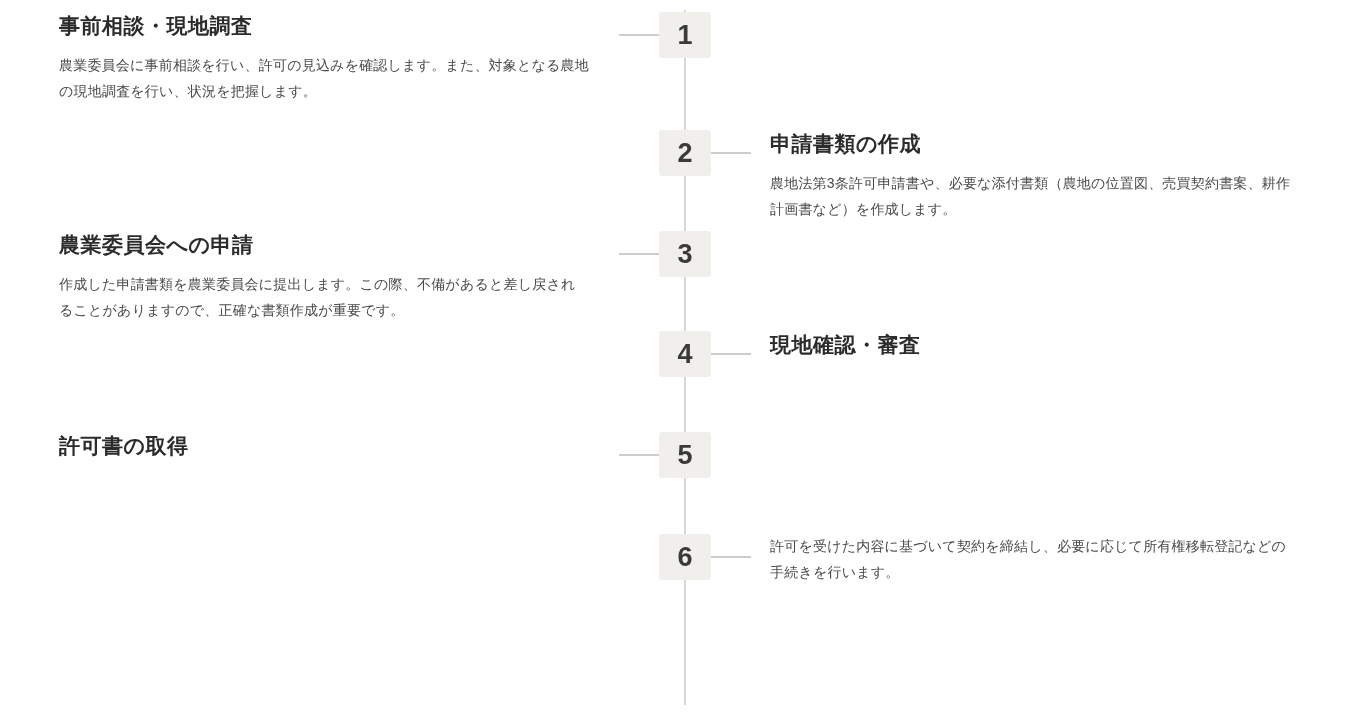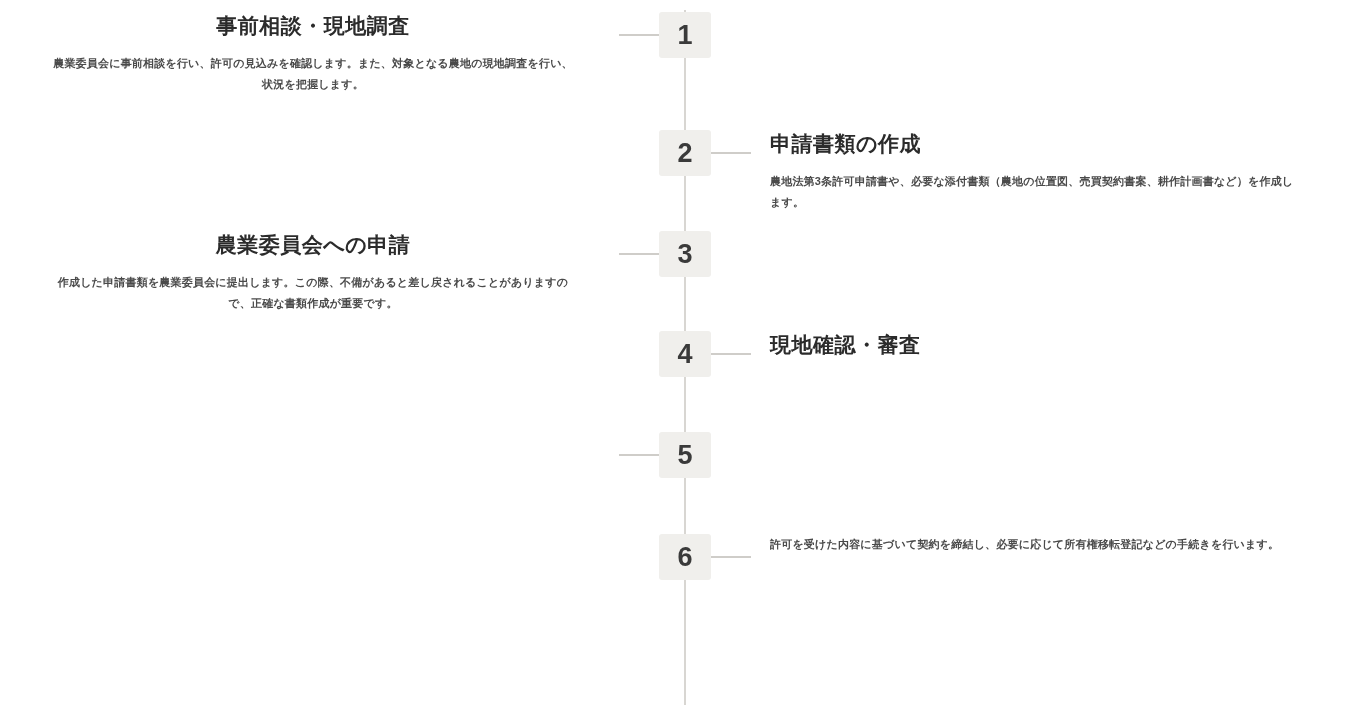--- a/index.html
+++ b/index.html
@@ -65,45 +65,44 @@
   .connector.left  { left: 619px; width: 40px; }
   .connector.right { left: 711px; width: 40px; }
 
   
   .content {
     position: absolute;
     width: 530px;
     box-sizing: border-box;
   }
   .content.left {
-    left: 48px;
-    text-align: center;
+    left: 59px;
+    text-align: left;
   }
   .content.right {
     left: 770px;
     text-align: left;
   }
 
   .step-title {
     font-size: 21px;
     font-weight: 700;
     color: #2b2b2b;
     line-height: 1.3;
     margin: 0 0 14px 0;
     letter-spacing: 0.5px;
   }
   .content.left .step-title { margin-top: 0px; }
 
   .step-desc {
-    font-size: 11px;
+    font-size: 14px;
     line-height: 1.85;
     color: #4a4a4a;
     margin: 0;
     letter-spacing: 0.2px;
-    font-weight: bold;
   }
 </style>
 </head>
 <body>
 
 <div class="timeline">
 
   <div class="spine"></div>
 
   <div class="step" style="top: 12px;">
@@ -138,20 +137,21 @@
     <div class="badge">4</div>
     <div class="content right">
       <p class="step-title">現地確認・審査</p>
     </div>
   </div>
 
   <div class="step" style="top: 432px;">
     <div class="connector left"></div>
     <div class="badge">5</div>
     <div class="content left">
+      <p class="step-title">許可書の取得</p>
     </div>
   </div>
 
   <div class="step" style="top: 534px;">
     <div class="connector right"></div>
     <div class="badge">6</div>
     <div class="content right">
       <p class="step-desc">許可を受けた内容に基づいて契約を締結し、必要に応じて所有権移転登記などの手続きを行います。</p>
     </div>
   </div>

